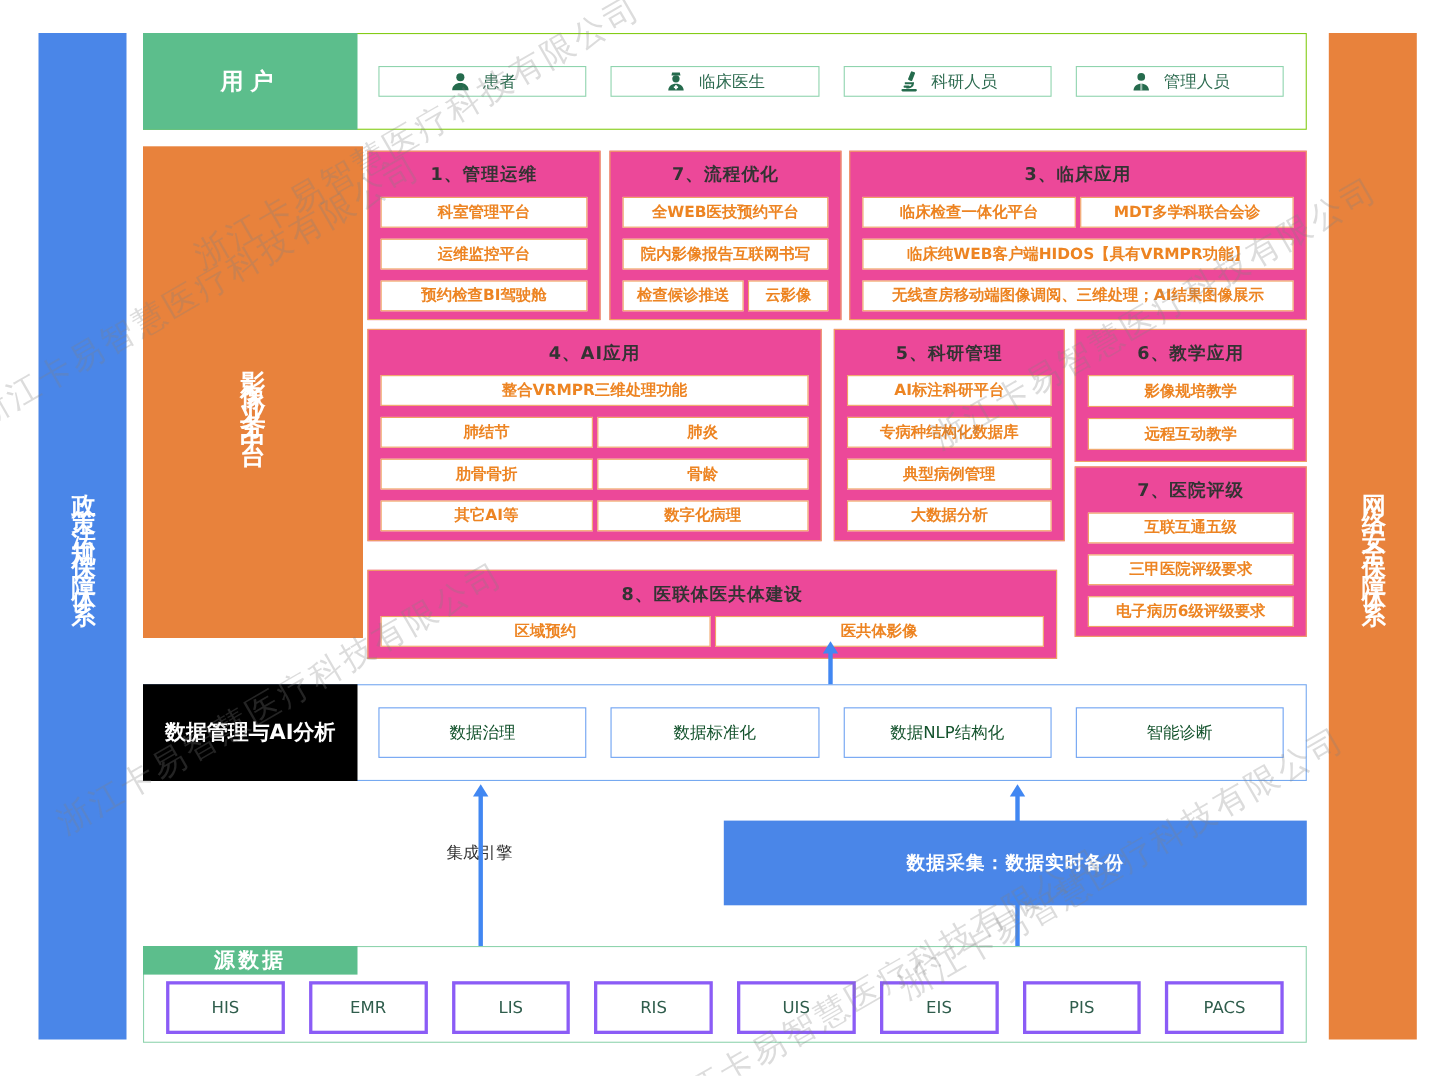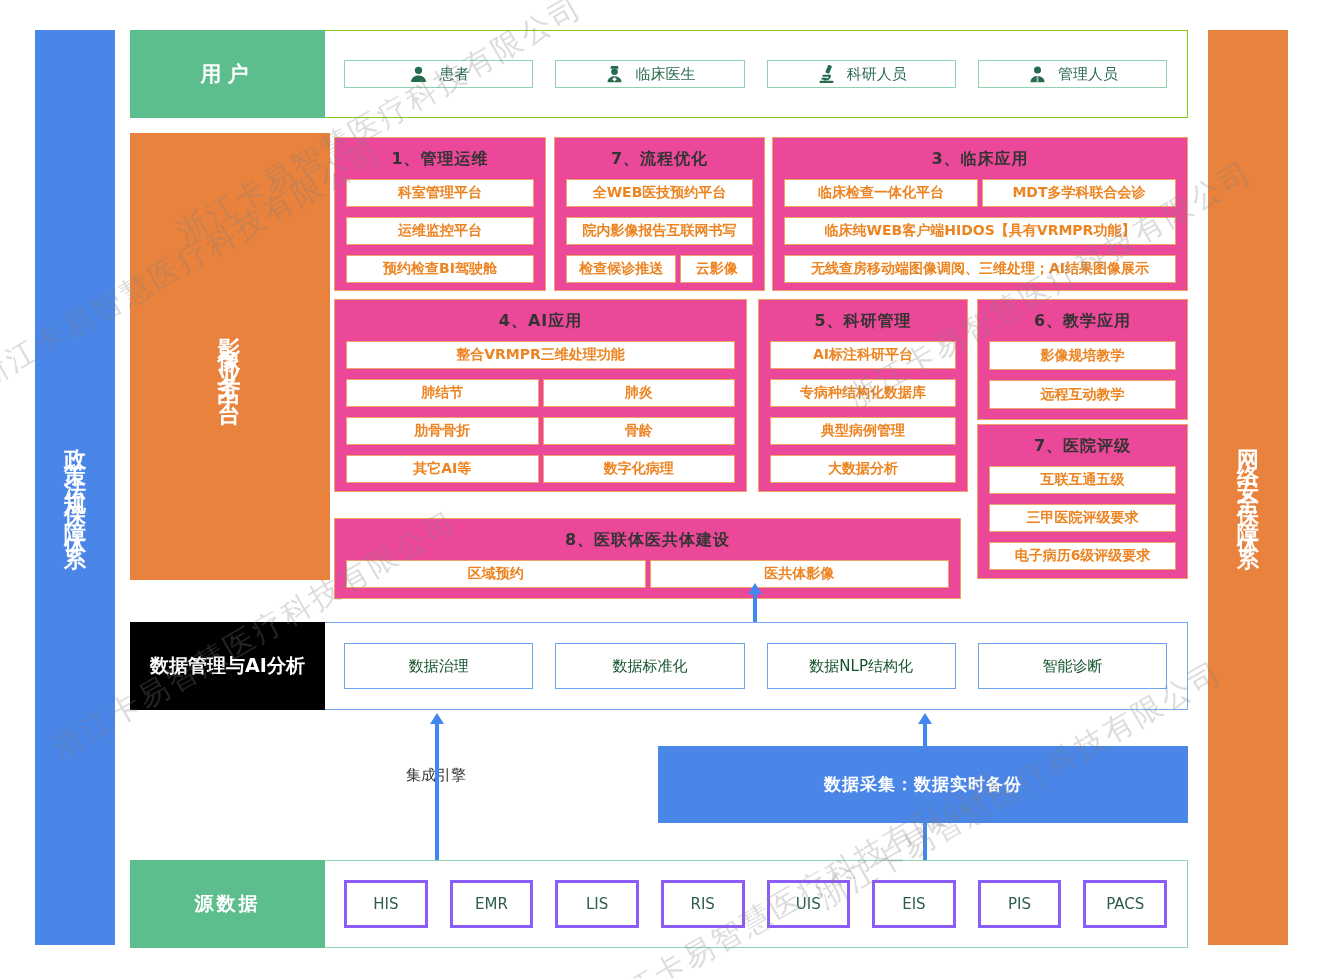--- a/index.html
+++ b/index.html
@@ -29,21 +29,21 @@
   .users-band .band-label { background:#5cbe8c; font-size:21px; letter-spacing:6px; margin:-1px; width:195px;}
   .user-box { flex:1; height:28px; border:1px solid #8fd4ae; display:flex; align-items:center;
               justify-content:center; gap:10px; color:#2d6b50; font-size:15px; background:#fff; }
   .user-box svg { width:21px; height:21px; }
 
   .dm-band { top:622px; border:1px solid #76a9f0; }
   .dm-band .band-label { background:#000000; font-size:19px; margin:-1px; width:195px;}
   .dm-box { flex:1; height:46px; border:1px solid #6ea2f2; display:flex; align-items:center;
             justify-content:center; color:#14532d; font-size:15px; background:#fff; }
 
-  .src-band { top:860px; border:1px solid #8fd4ae; }
+  .src-band { top:860px; border:1px solid #8fd4ae;flex-direction:column; }
   .src-band .band-label { background:#5cbe8c; font-size:19px; letter-spacing:3px; margin:-1px; width:195px;}
   .src-box { flex:1; height:48px; border:3px solid #8b5cf6; display:flex; align-items:center;
              justify-content:center; color:#2f5d4c; font-size:15px; background:#fff; }
 
   
   .platform-label { position:absolute; left:130px; top:133px; width:200px; height:447px;
                     background:#e8823c; display:flex; align-items:center; justify-content:center; z-index:2;}
   .platform-label .vtext { font-size:23px; letter-spacing:13px; }
 
   .sec { position:absolute; border:1px solid #f0a263; background:#ec4899; display:flex;

